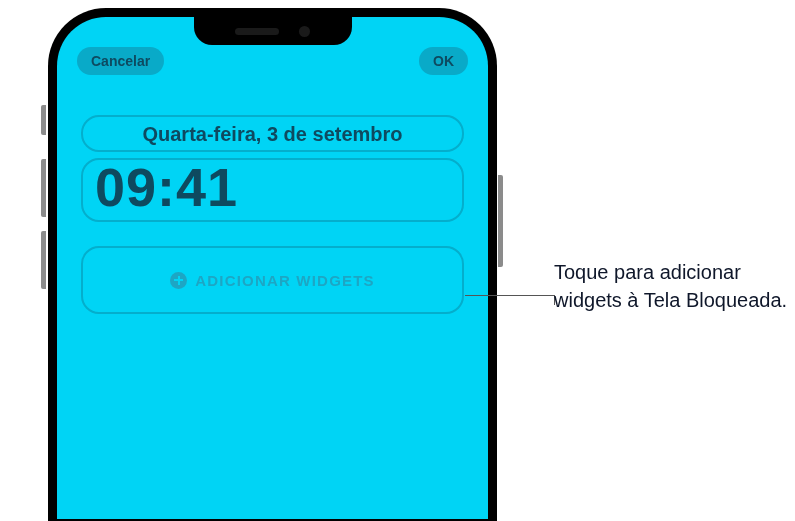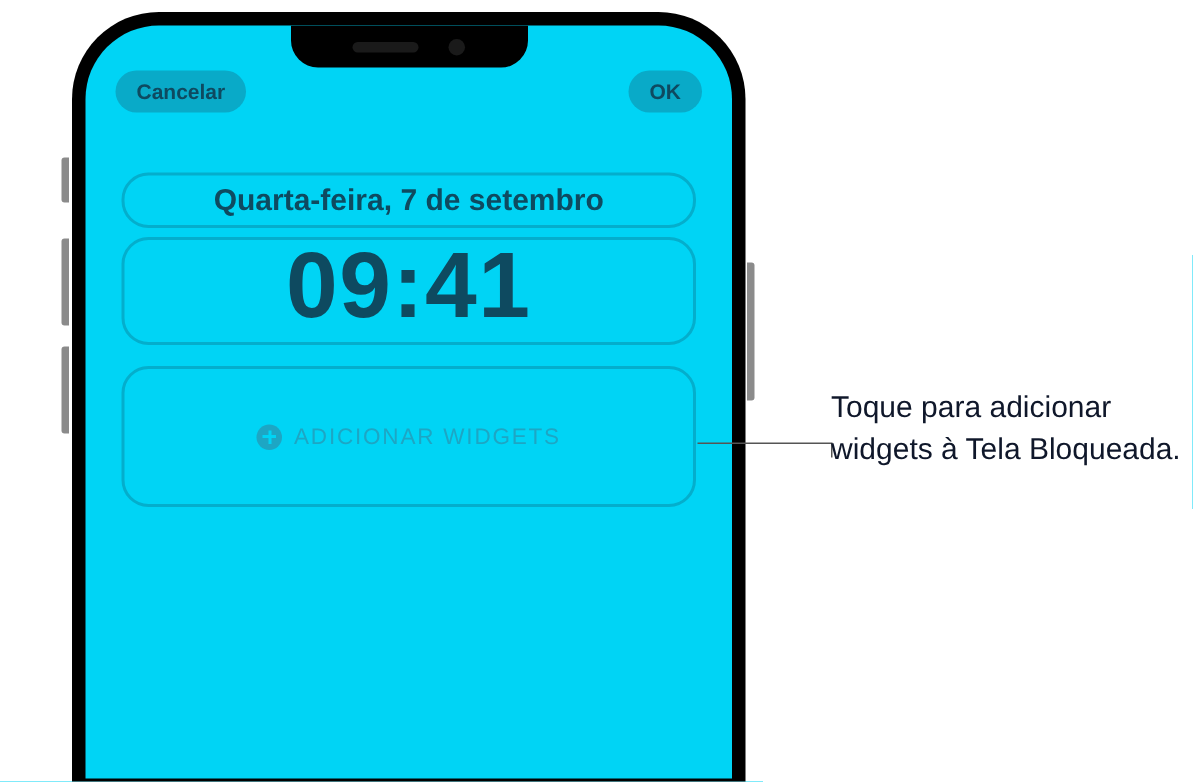--- a/index.html
+++ b/index.html
@@ -121,40 +121,39 @@
     .date-row {
       text-align: center;
       padding: 6px 12px 4px;
       font-size: 20px;
       font-weight: 600;
       color: #0e4a60;
       margin-bottom: 6px;
     }
 
     .time-row {
-      text-align: center;
       padding: 0 12px 6px;
-      font-size: 62px;
+      font-size: 54px;
       font-weight: 700;
       color: #0e4a60;
       line-height: 1;
       letter-spacing: 1px;
-      margin-bottom: 14px;
+      margin-bottom: 24px;
     }
 
     .add-widgets-row {
       text-align: right;
-      height: 94px;
+      height: 68px;
       display: flex;
       align-items: center;
       justify-content: center;
       gap: 8px;
       color: #1da6c4;
       font-size: 15px;
-      font-weight: 400;
+      font-weight: 700;
       letter-spacing: 1.2px;
       text-transform: uppercase;
       cursor: pointer;
     }
 
     .plus-circle-icon {
       width: 17px;
       height: 17px;
       border-radius: 50%;
       background: #1da6c4;
@@ -215,21 +214,21 @@
 
     <div class="notch"></div>
 
     <div class="top-buttons">
       <button class="pill-btn">Cancelar</button>
       <button class="pill-btn">OK</button>
     </div>
 
     <div class="content-area">
       <div class="date-row framed">
-        <span>Quarta-feira, 7 de setembro</span>
+        <span>Quarta-feira, 3 de setembro</span>
       </div>
       <div class="time-row framed">
         <span>09:41</span>
       </div>
       <div class="add-widgets-row framed">
         <span class="plus-circle-icon"></span>
         <span>ADICIONAR WIDGETS</span>
       </div>
     </div>
 

